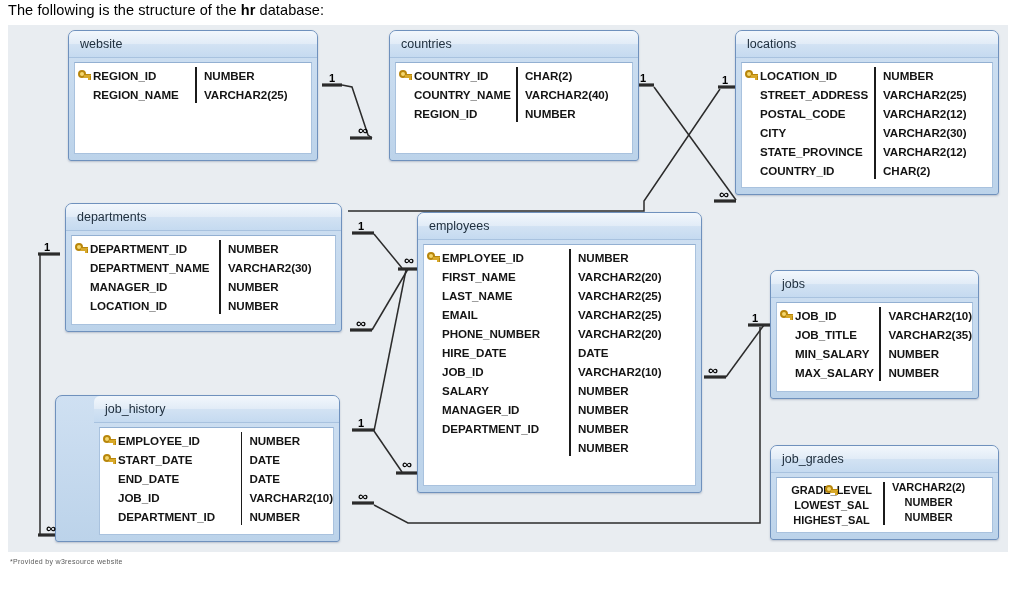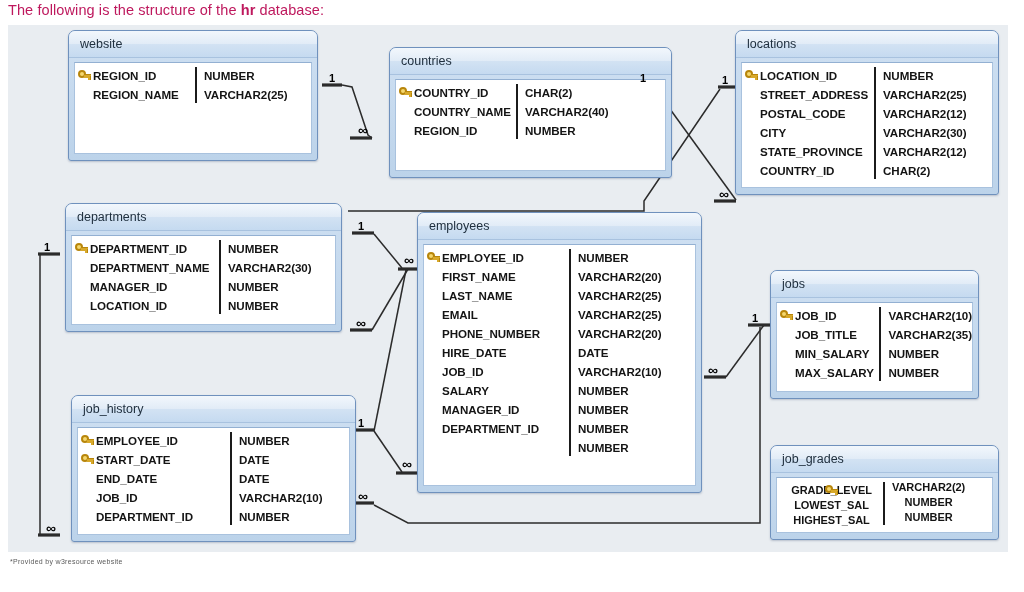--- a/index.html
+++ b/index.html
@@ -15,21 +15,21 @@
     overflow: hidden;
     position: relative;
   }
 
   
   #intro-caption {
     position: absolute;
     left: 8px;
     top: 2px;
     font-size: 14.5px;
-    color: #be185d;
+    color: #000000;
     letter-spacing: 0.1px;
     white-space: nowrap;
   }
   #intro-caption .bold { font-weight: bold; }
 
   
   #diagram-canvas {
     position: absolute;
     left: 8px;
     top: 25px;
@@ -244,21 +244,21 @@
               <div class="field-row">
                 <span class="field-type">NUMBER</span>
               </div>
               <div class="field-row">
                 <span class="field-type">VARCHAR2(25)</span>
               </div>
             </div>
           </div>
         </div>
       </div>
-      <div class="entity" style="left: 381px; top: 22px; width: 283px;">
+      <div class="entity" style="left: 381px; top: 5px; width: 250px;">
         <div class="entity-header">countries</div>
         <div class="entity-body" style="min-height: 90px;">
           <div class="cols">
             <div class="col-names" style="width: 118px;">
               <div class="field-row">
                 <span class="field-key">
                   <span class="key-icon">
                     <span class="kbow"></span>
                     <span class="kshaft"></span>
                     <span class="ktooth"></span>
@@ -526,21 +526,21 @@
               <div class="field-row">
                 <span class="field-type">NUMBER</span>
               </div>
               <div class="field-row">
                 <span class="field-type">NUMBER</span>
               </div>
             </div>
           </div>
         </div>
       </div>
-      <div class="entity" style="left: 63px; top: 370px; width: 285px;">
+      <div class="entity" style="left: 47px; top: 370px; width: 285px; padding-left: 38px;">
         <div class="entity-header">job_history</div>
         <div class="entity-body" style="min-height: 106px;">
           <div class="cols">
             <div class="col-names" style="width: 150px;">
               <div class="field-row">
                 <span class="field-key">
                   <span class="key-icon">
                     <span class="kbow"></span>
                     <span class="kshaft"></span>
                     <span class="ktooth"></span>

